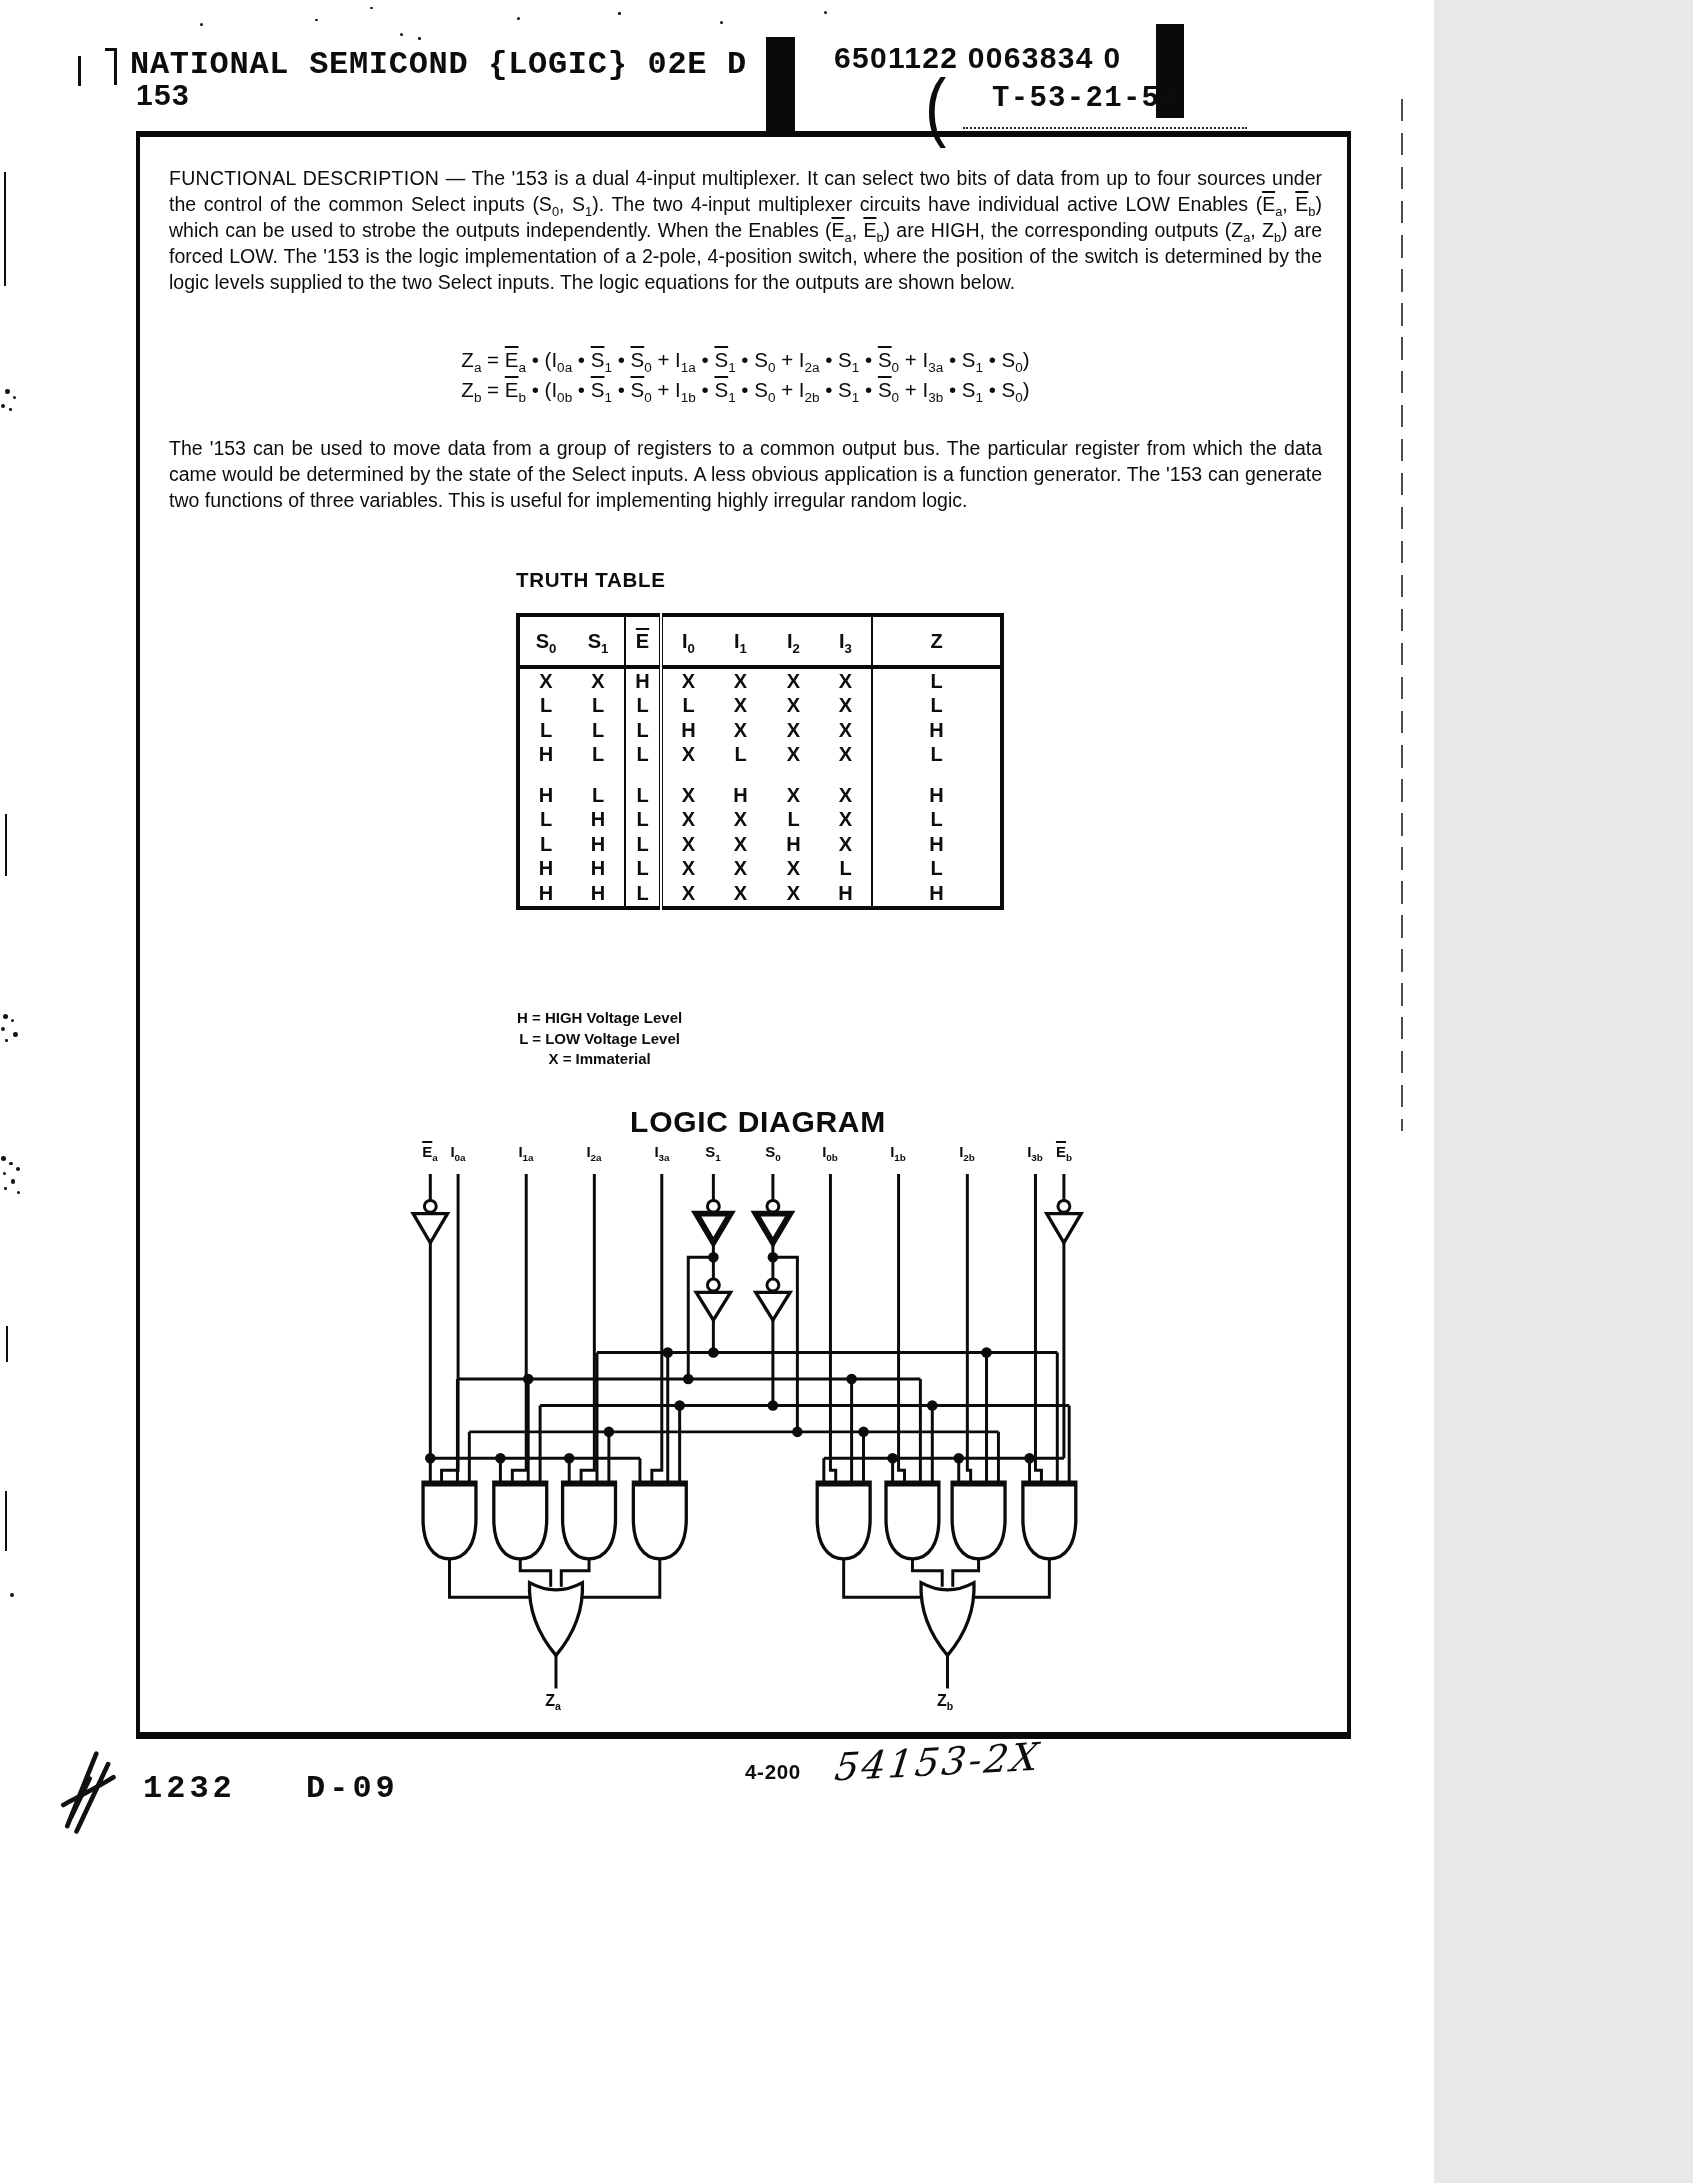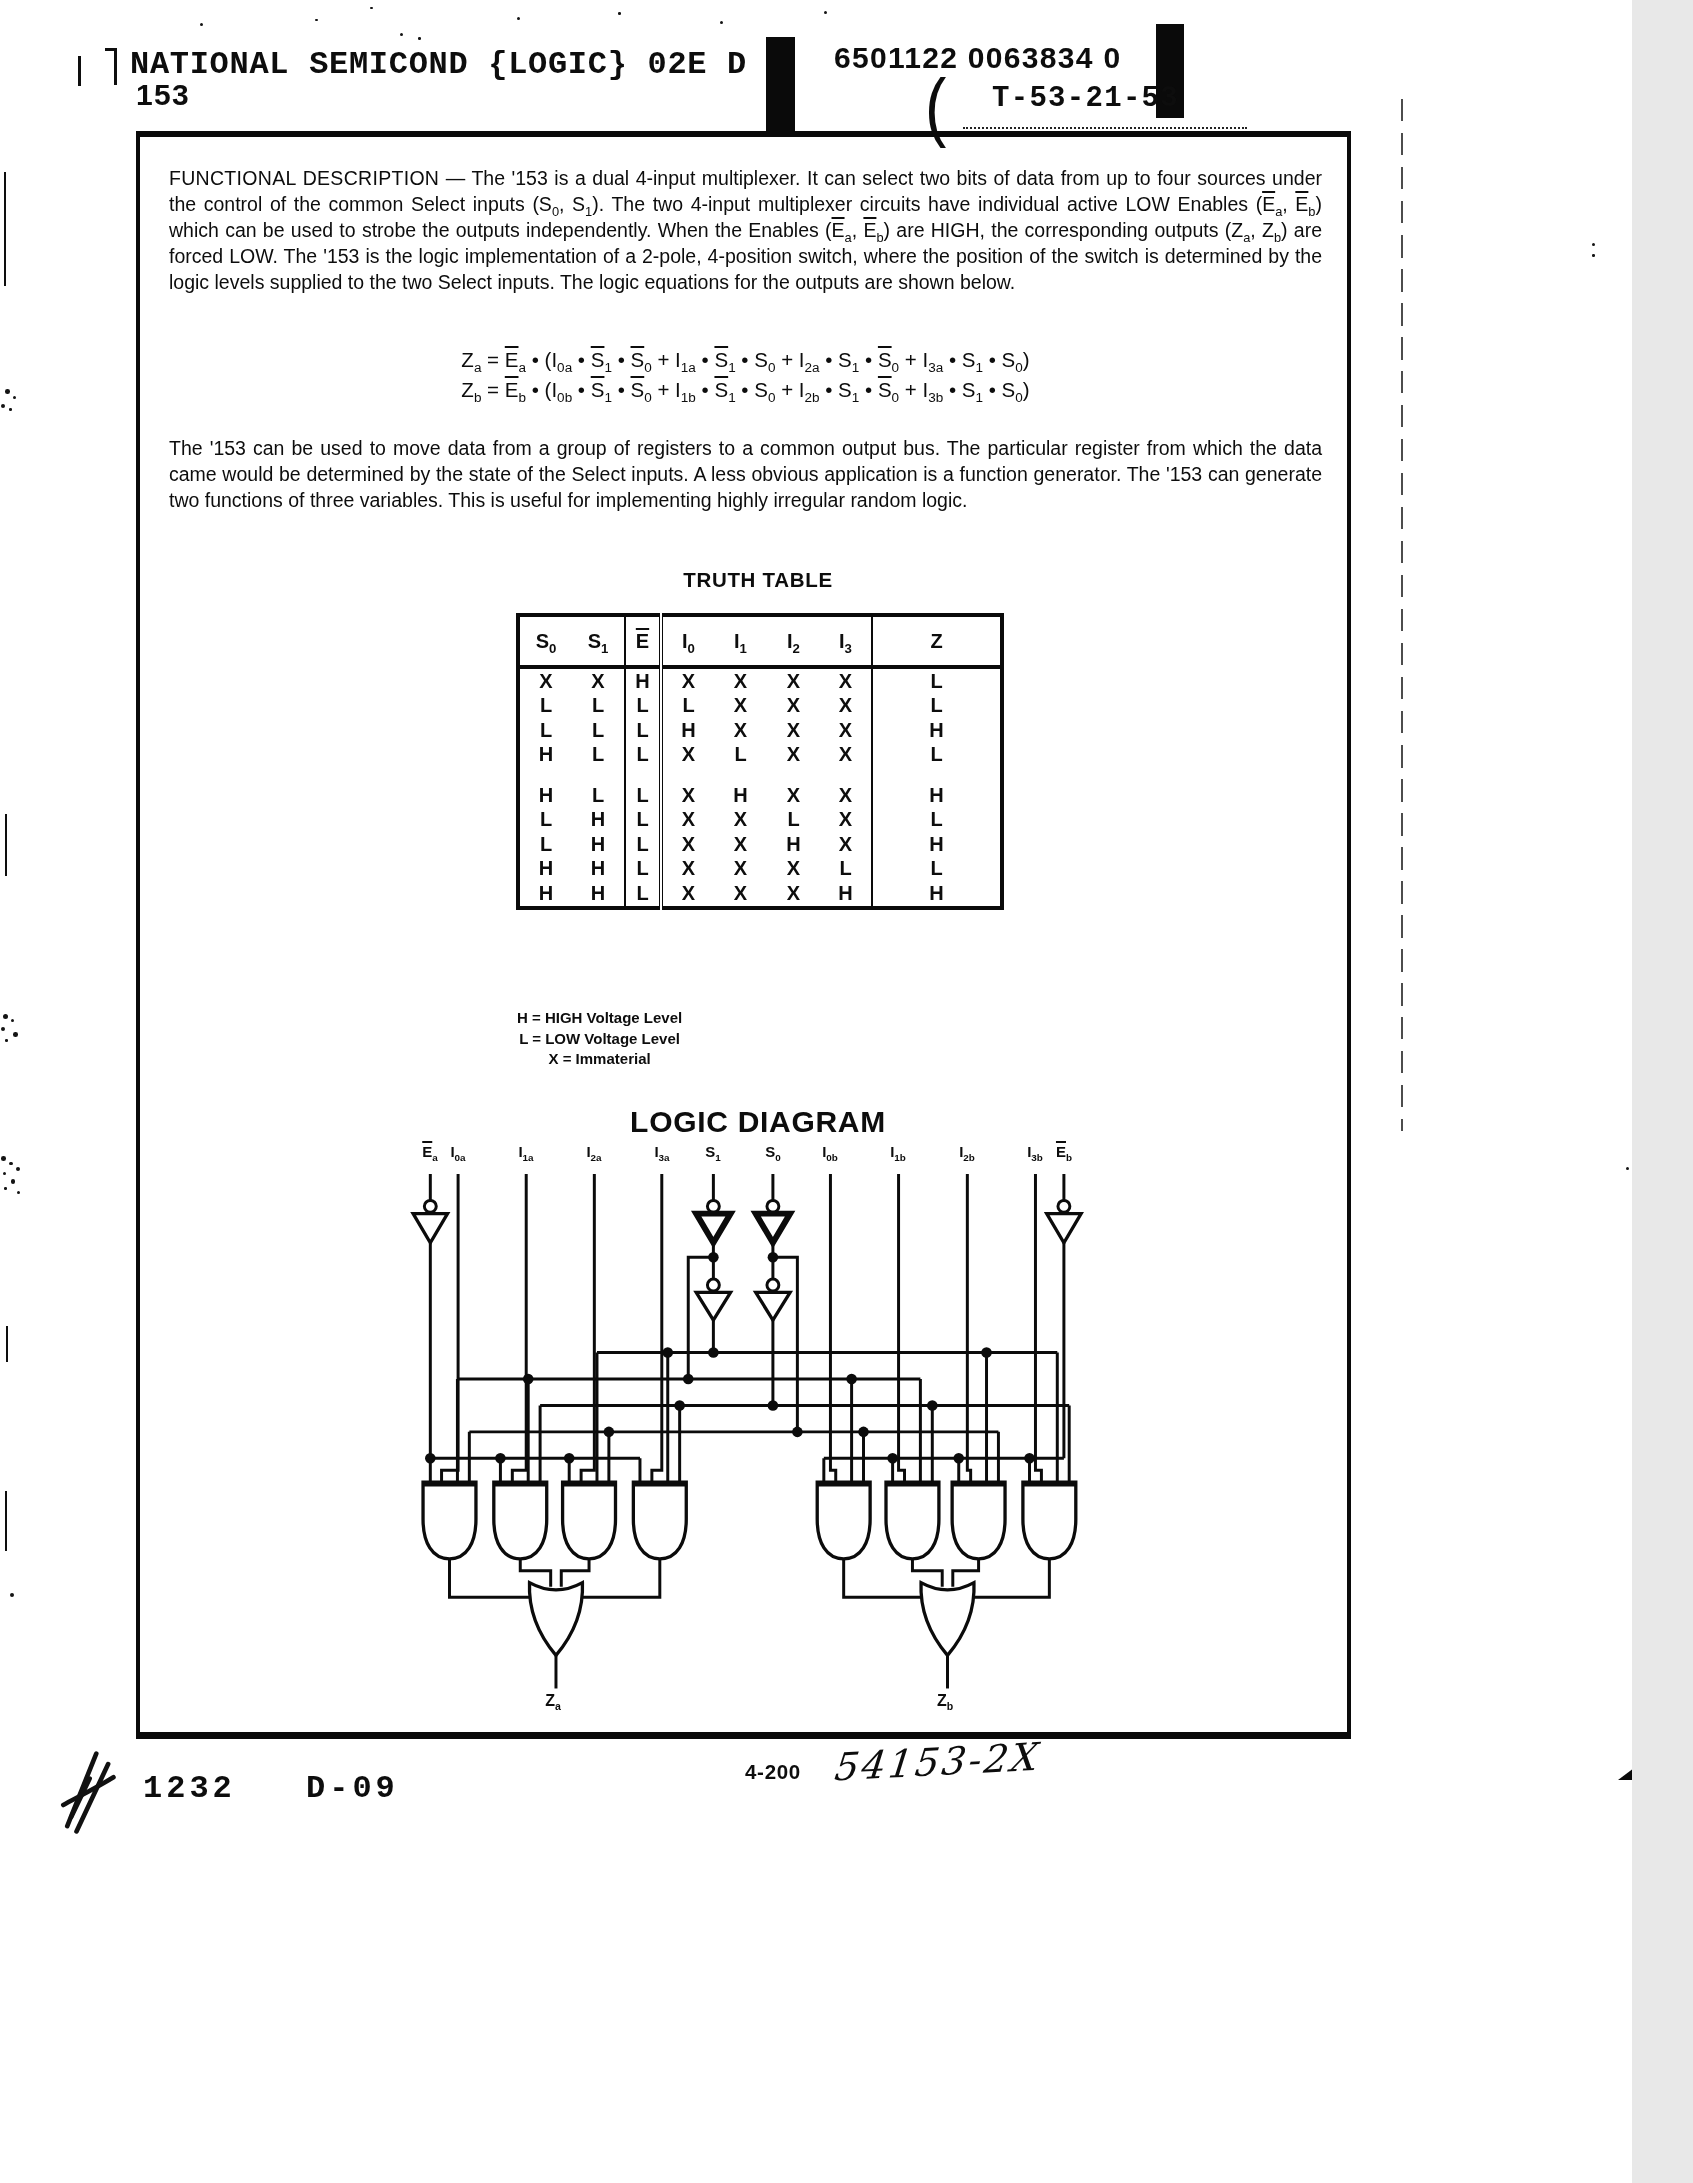--- a/index.html
+++ b/index.html
@@ -1,16 +1,16 @@
 <!DOCTYPE html>
 <html style="font-size:10.6px"><head>
 <meta charset="utf-8">
 <style>
   html,body{margin:0;padding:0;background:#e8e8e8;}
-  .page{position:relative;width:1632px;height:2183px;background:#ffffff;overflow:hidden;
+  .page{position:relative;width:1434px;height:2183px;background:#ffffff;overflow:hidden;
         font-family:"Liberation Sans",sans-serif;color:#0d0d0d;}
   .abs{position:absolute;}
   
   .ocr-line{left:130px;top:46px;font-family:"Liberation Mono",monospace;font-weight:bold;
             font-size:32px;letter-spacing:0.7px;white-space:nowrap;}
   .ocr-digits{left:834px;top:41px;font-family:Liberation Sans, sans-serif;font-weight:bold;
             font-size:30px;letter-spacing:1.3px;white-space:nowrap;}
   .ink-bar{background:#0a0a0a;}
   .page-number{left:136px;top:78px;font-size:30px;font-weight:bold;letter-spacing:1.3px;}
   .doc-code{left:992px;top:82px;font-family:"Liberation Mono",monospace;font-weight:bold;
@@ -24,21 +24,21 @@
   
   .para{left:169px;width:1153px;font-size:19.5px;line-height:26px;text-align:justify;}
   .p1{top:165px;}
   .p2{top:435px;}
   .bold{font-weight:normal;letter-spacing:0.3px;}
   sub{font-size:66%;line-height:0;}
   .ov{text-decoration:overline;text-decoration-thickness:1.7px;}
   .equations{left:169px;top:345px;width:1153px;text-align:center;font-size:20.5px;line-height:30px;
              white-space:nowrap;}
   
-  .tt-title{left:516px;top:568px;width:484px;text-align:center;font-size:20.5px;font-weight:bold;
+  .tt-title{left:516px;top:568px;width:484px;font-size:20.5px;font-weight:bold;
             letter-spacing:0.7px;}
   table.tt{position:absolute;left:516px;top:613px;border-collapse:collapse;table-layout:fixed;
            width:484px;border:4px solid #0a0a0a;}
   table.tt th,table.tt td{padding:0;margin:0;text-align:center;font-weight:bold;color:#0d0d0d;}
   tr.grp th{height:82px;font-size:20px;border-bottom:2.6px solid #0a0a0a;line-height:24.5px;vertical-align:middle;}
   th.left{text-align:left;padding-left:8px;}
   tr.sub th{height:48px;font-size:20px;border-bottom:4.6px solid #0a0a0a;}
   td{height:24.5px;font-size:20px;}
   tr.gaprow td{height:16px;}
   .vr{border-right:2.6px solid #0a0a0a;}

